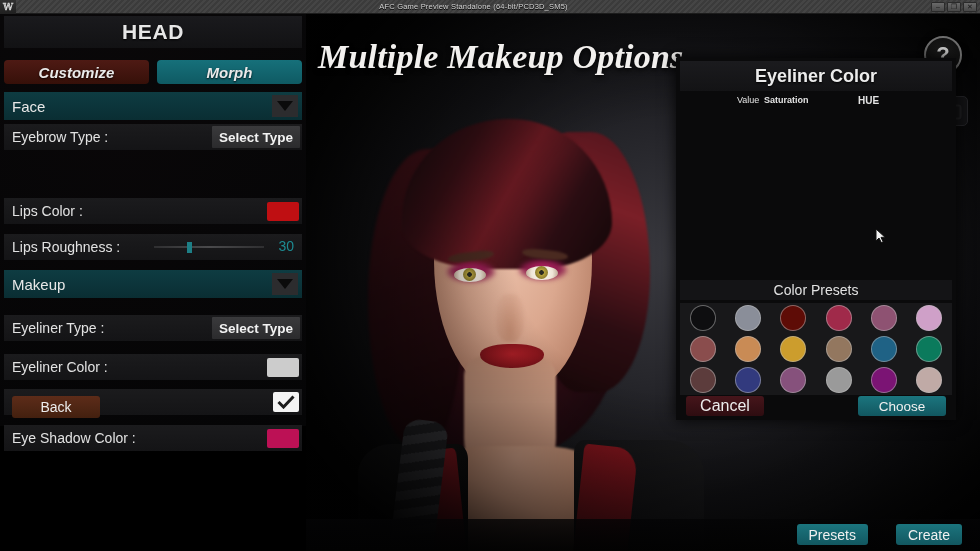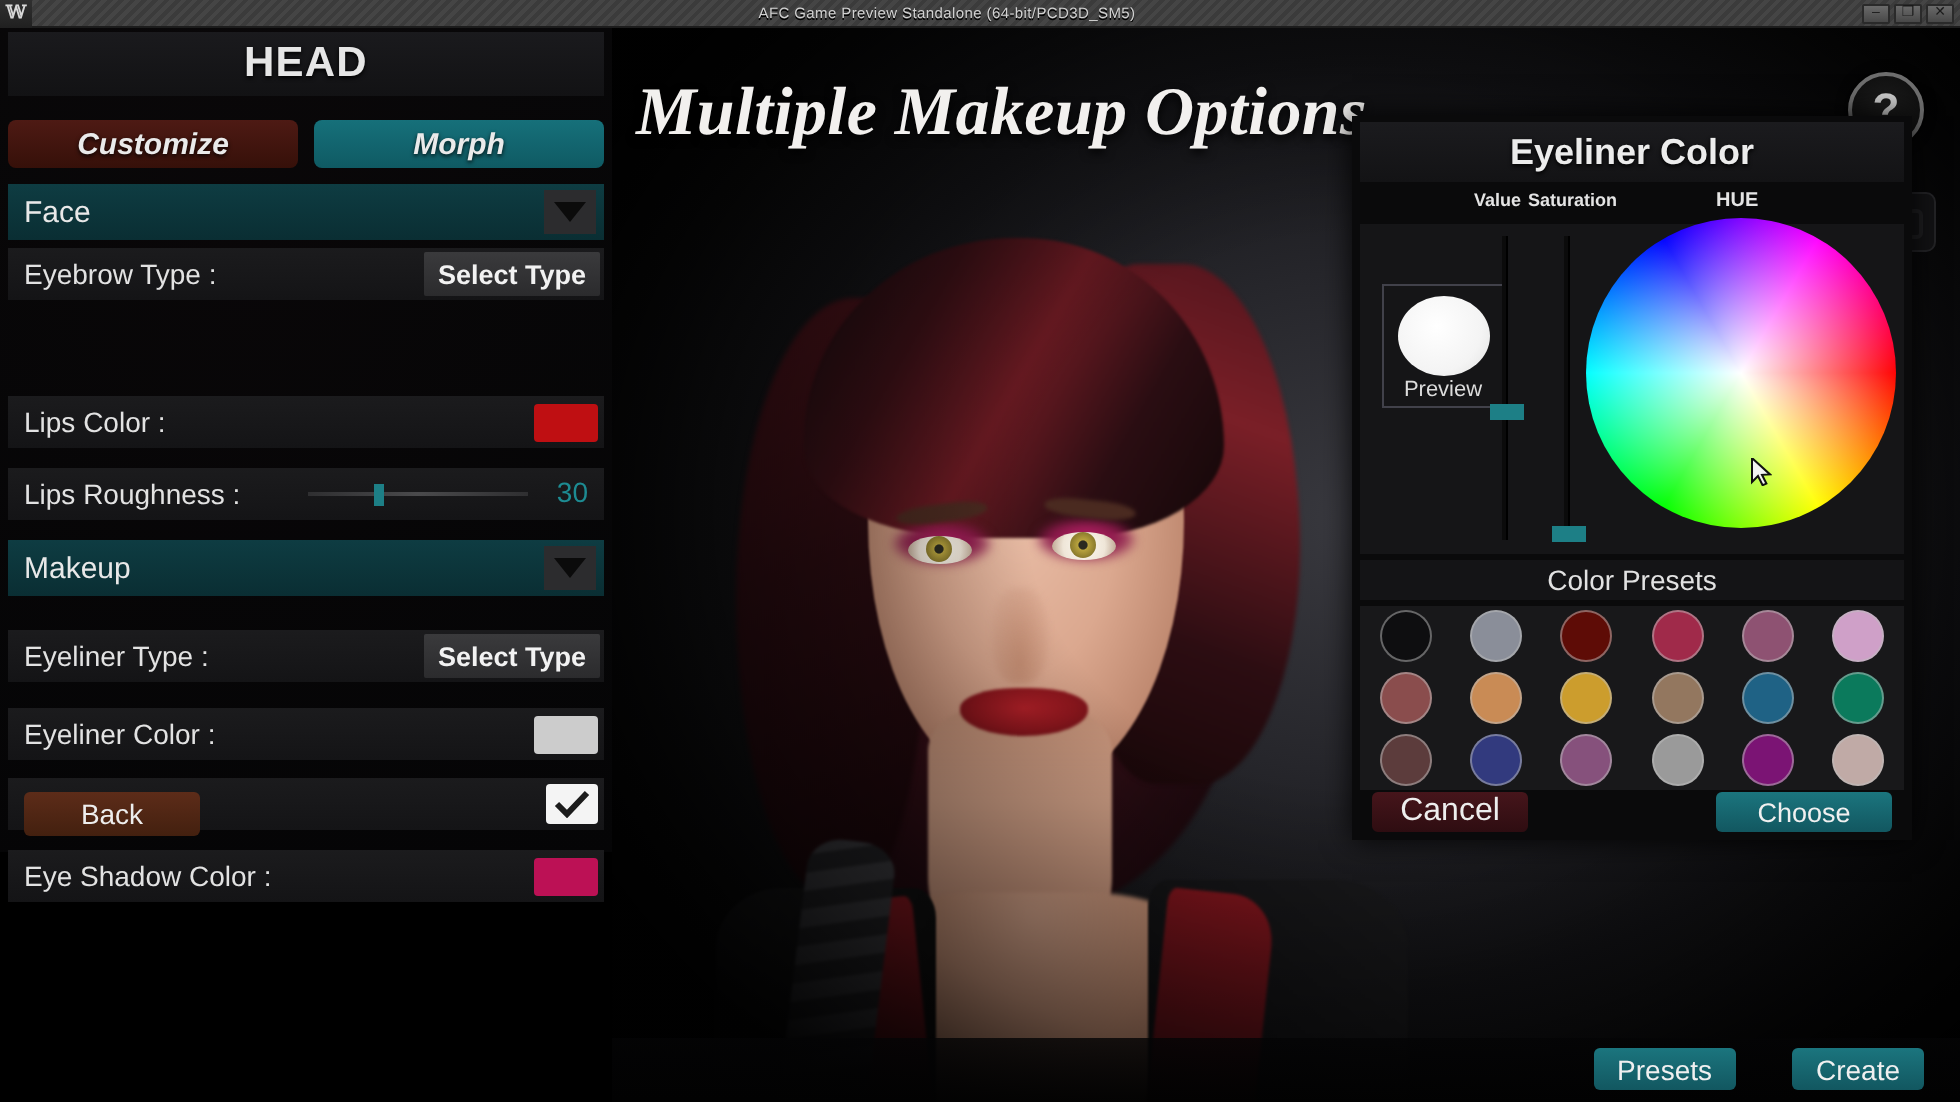--- a/index.html
+++ b/index.html
@@ -262,21 +262,21 @@
   .pk-title {
     position:absolute; left:4px; top:3px; width:272px; height:30px;
     background: linear-gradient(180deg,#1b1b1e 0%,#131315 100%);
     display:flex; align-items:center; justify-content:center;
     color:#ececec; font-size:18px; font-weight:bold; text-shadow:0 1px 2px #000;
   }
   .pk-wheelwrap {
     position:absolute; left:4px; top:54px; width:272px; height:165px;
     background: #151517;
   }
-  .lbl-value { position:absolute; left:61px; top:37px; color:#e4e4e4; font-size:9px; font-weight:bold; }
+  .lbl-value { position:absolute; left:61px; top:37px; color:#e4e4e4; font-size:9px; font-weight:normal; }
   .lbl-sat   { position:absolute; left:88px; top:37px; color:#e4e4e4; font-size:9px; font-weight:bold; }
   .lbl-hue   { position:absolute; left:182px; top:37px; color:#e4e4e4; font-size:10px; font-weight:bold; }
 
   .preview-box {
     position:absolute; left:15px; top:84px; width:61px; height:62px;
     border:1px solid #41414a;
   }
   .preview-circle {
     position:absolute; left:7px; top:5px; width:46px; height:40px;
     border-radius:50%; background: radial-gradient(circle at 42% 38%, #ffffff 0%, #f5f5f5 60%, #e2e2e2 100%);
@@ -460,39 +460,20 @@
     <div class="back-btn">Back</div>
   </div>
 
   <div class="picker">
     <div class="pk-title">Eyeliner Color</div>
 
     <div class="lbl-value">Value</div>
     <div class="lbl-sat">Saturation</div>
     <div class="lbl-hue">HUE</div>
 
-    <div class="pk-wheelwrap">
-
-      <div class="preview-box" style="left:11px; top:30px;">
-        <div class="preview-circle" style="background: radial-gradient(circle at 42% 38%, rgb(255, 255, 255) 0%, rgb(244, 244, 244) 62%, rgb(224, 224, 224) 100%);"></div>
-        <div class="preview-lbl">Preview</div>
-      </div>
-
-      <div class="vslider" style="left:72px; top:6px; height:152px;">
-        <div class="bar"></div>
-        <div class="vknob" style="top: 84px;"></div>
-      </div>
-
-      <div class="vslider" style="left:103px; top:6px; height:152px;">
-        <div class="bar"></div>
-        <div class="vknob" style="top: 145px;"></div>
-      </div>
-
-      <div class="wheel" style="left:113px; top:-3px; width:155px; height:155px;"></div>
-    </div>
 
     <div class="cursor">
       <svg width="11" height="14" viewBox="0 0 11 14">
         <path d="M1 0 L1 12 L4 9 L6.3 13.6 L8.2 12.8 L6 8.4 L10 8.2 Z" fill="#f2f2f2" stroke="#111" stroke-width="1"></path>
       </svg>
     </div>
 
     <div class="pk-presets-title">Color Presets</div>
 
     <div class="pk-presets">

